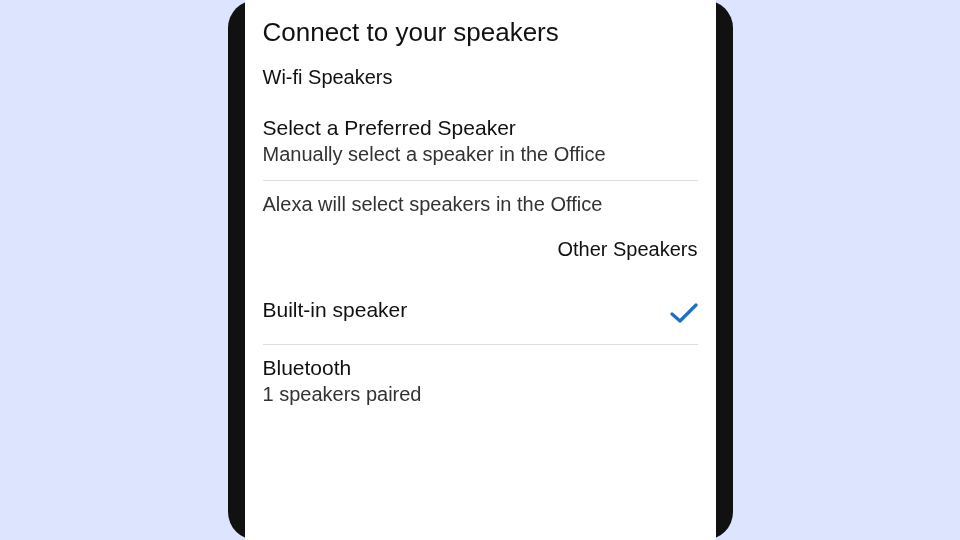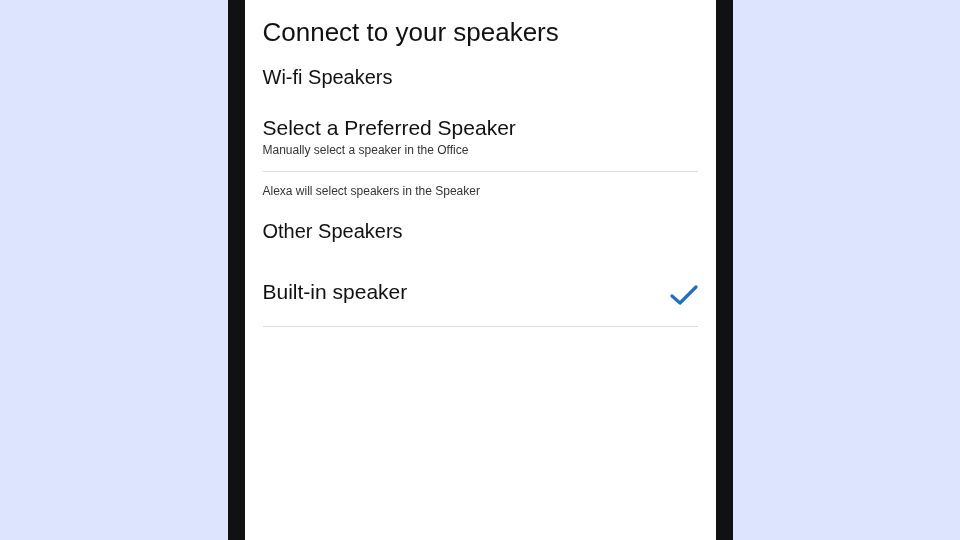--- a/index.html
+++ b/index.html
@@ -6,21 +6,21 @@
     body {
       width:960px; height:540px;
       background:#dce5fd;
       font-family:-apple-system,BlinkMacSystemFont,"Segoe UI","Amazon Ember",Arial,sans-serif;
       color:#111;
       display:flex; justify-content:center;
     }
     .device-frame {
       width:505px; height:540px;
       background:#111;
-      display:flex; justify-content:center;
+      display:flex; justify-content:center;border-radius:28px;
     }
     .screen {
       width:471px; height:540px;
       background:#fff;
       padding:12px 18px 0 18px;
       overflow:hidden;
     }
     .page-title {
       font-size:26px; font-weight:400;
       margin:5px 0 18px 0;
@@ -32,21 +32,21 @@
     .row {
       display:flex; align-items:center;
       padding:10px 0 14px 0;
       cursor:pointer;
     }
     .row-text { flex:1; }
     .row-title {
       font-size:21px; font-weight:400; line-height:1.25;
     }
     .row-sub {
-      font-size:12px; font-weight:400; color:#333;
+      font-size:20px; font-weight:400; color:#333;
       margin-top:2px;
     }
     .divider {
       height:1px; background:#ddd;
     }
     .check {
       flex:0 0 auto; margin-left:12px; margin-top:3px;
     }
     .check svg { display:block; }
   </style>
@@ -63,33 +63,39 @@
     <div class="row">
       <div class="row-text">
         <div class="row-title">Select a Preferred Speaker</div>
         <div class="row-sub">Manually select a speaker in the Office</div>
       </div>
     </div>
     <div class="divider"></div>
 
     <div class="row">
       <div class="row-text">
-        <div class="row-sub">Alexa will select speakers in the Speaker</div>
+        <div class="row-sub">Alexa will select speakers in the Office</div>
       </div>
     </div>
 
-    <div class="section-label" style="margin-top:8px;">Other Speakers</div>
+    <div class="section-label" style="margin-top:8px;text-align:right;">Other Speakers</div>
 
     <div class="row" style="align-items:flex-end; padding:20px 0;">
       <div class="row-text">
         <div class="row-title">Built-in speaker</div>
       </div>
       <span class="check">
         <svg width="28" height="22" viewBox="0 0 28 22" fill="none">
           <path d="M2 12 L10 19 L26 3" stroke="#1e6fc1" stroke-width="3.2" stroke-linecap="round" stroke-linejoin="round"></path>
         </svg>
       </span>
     </div>
     <div class="divider"></div>
 
+    <div class="row">
+      <div class="row-text">
+        <div class="row-title">Bluetooth</div>
+        <div class="row-sub">1 speakers paired</div>
+      </div>
+    </div>
 
   </div>
 </div>
 
 </body></html>

